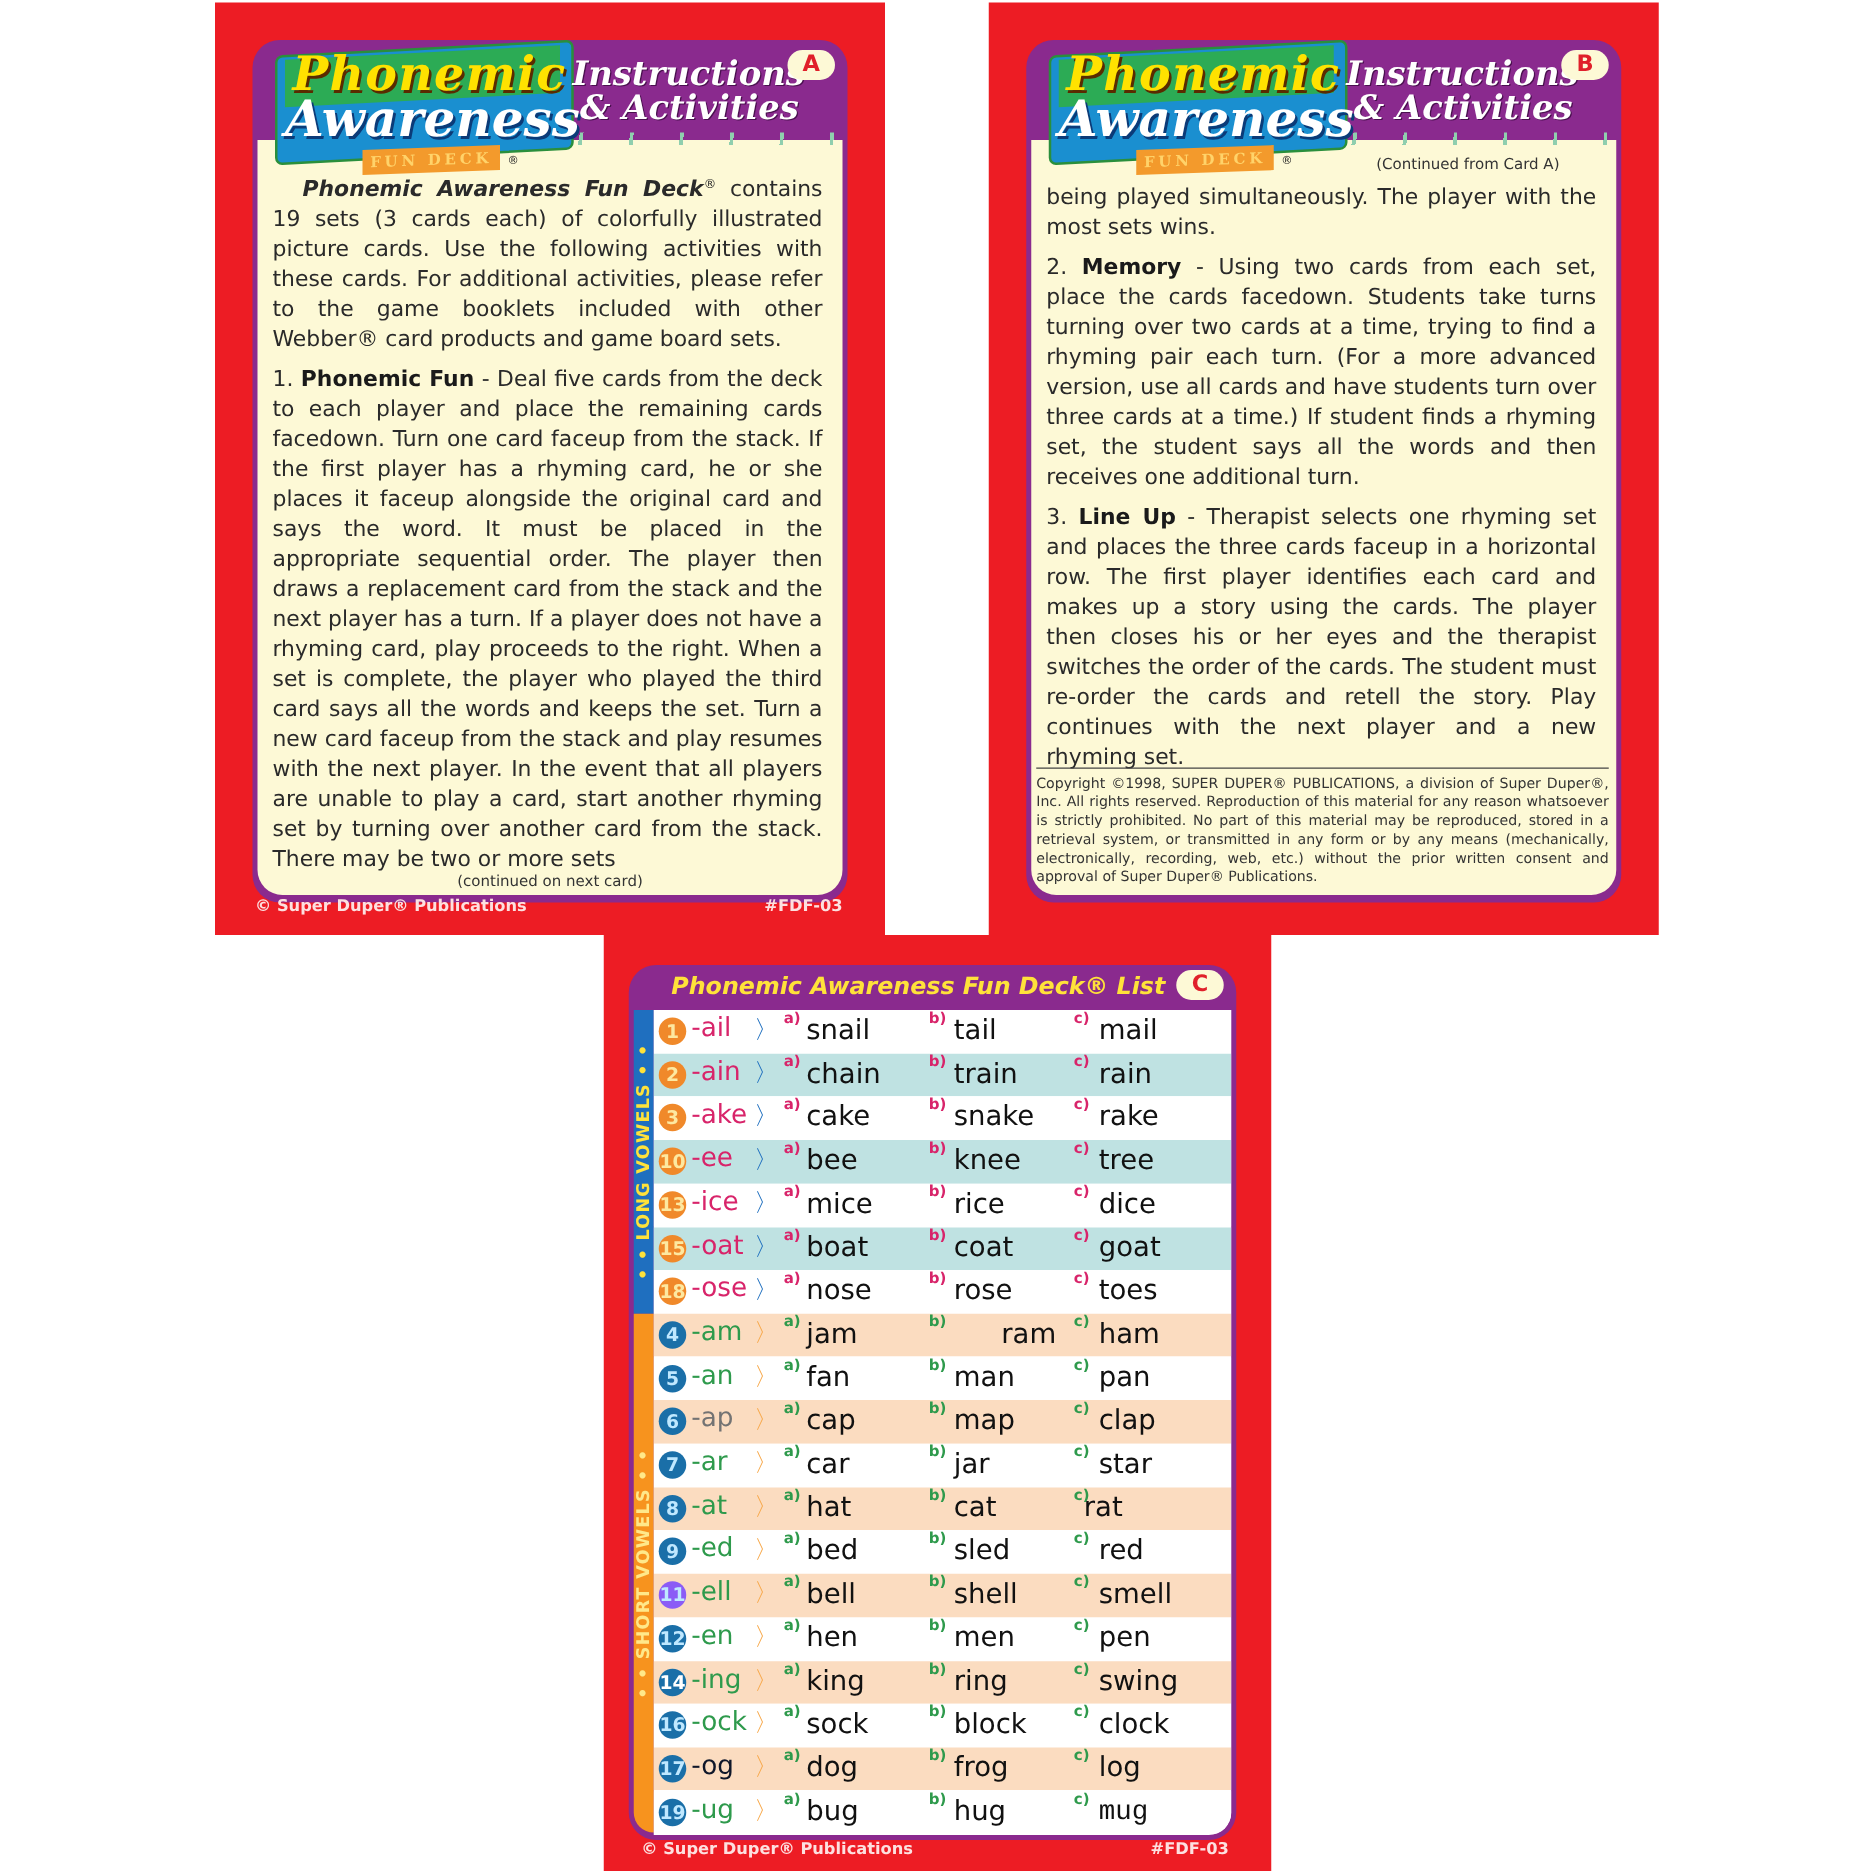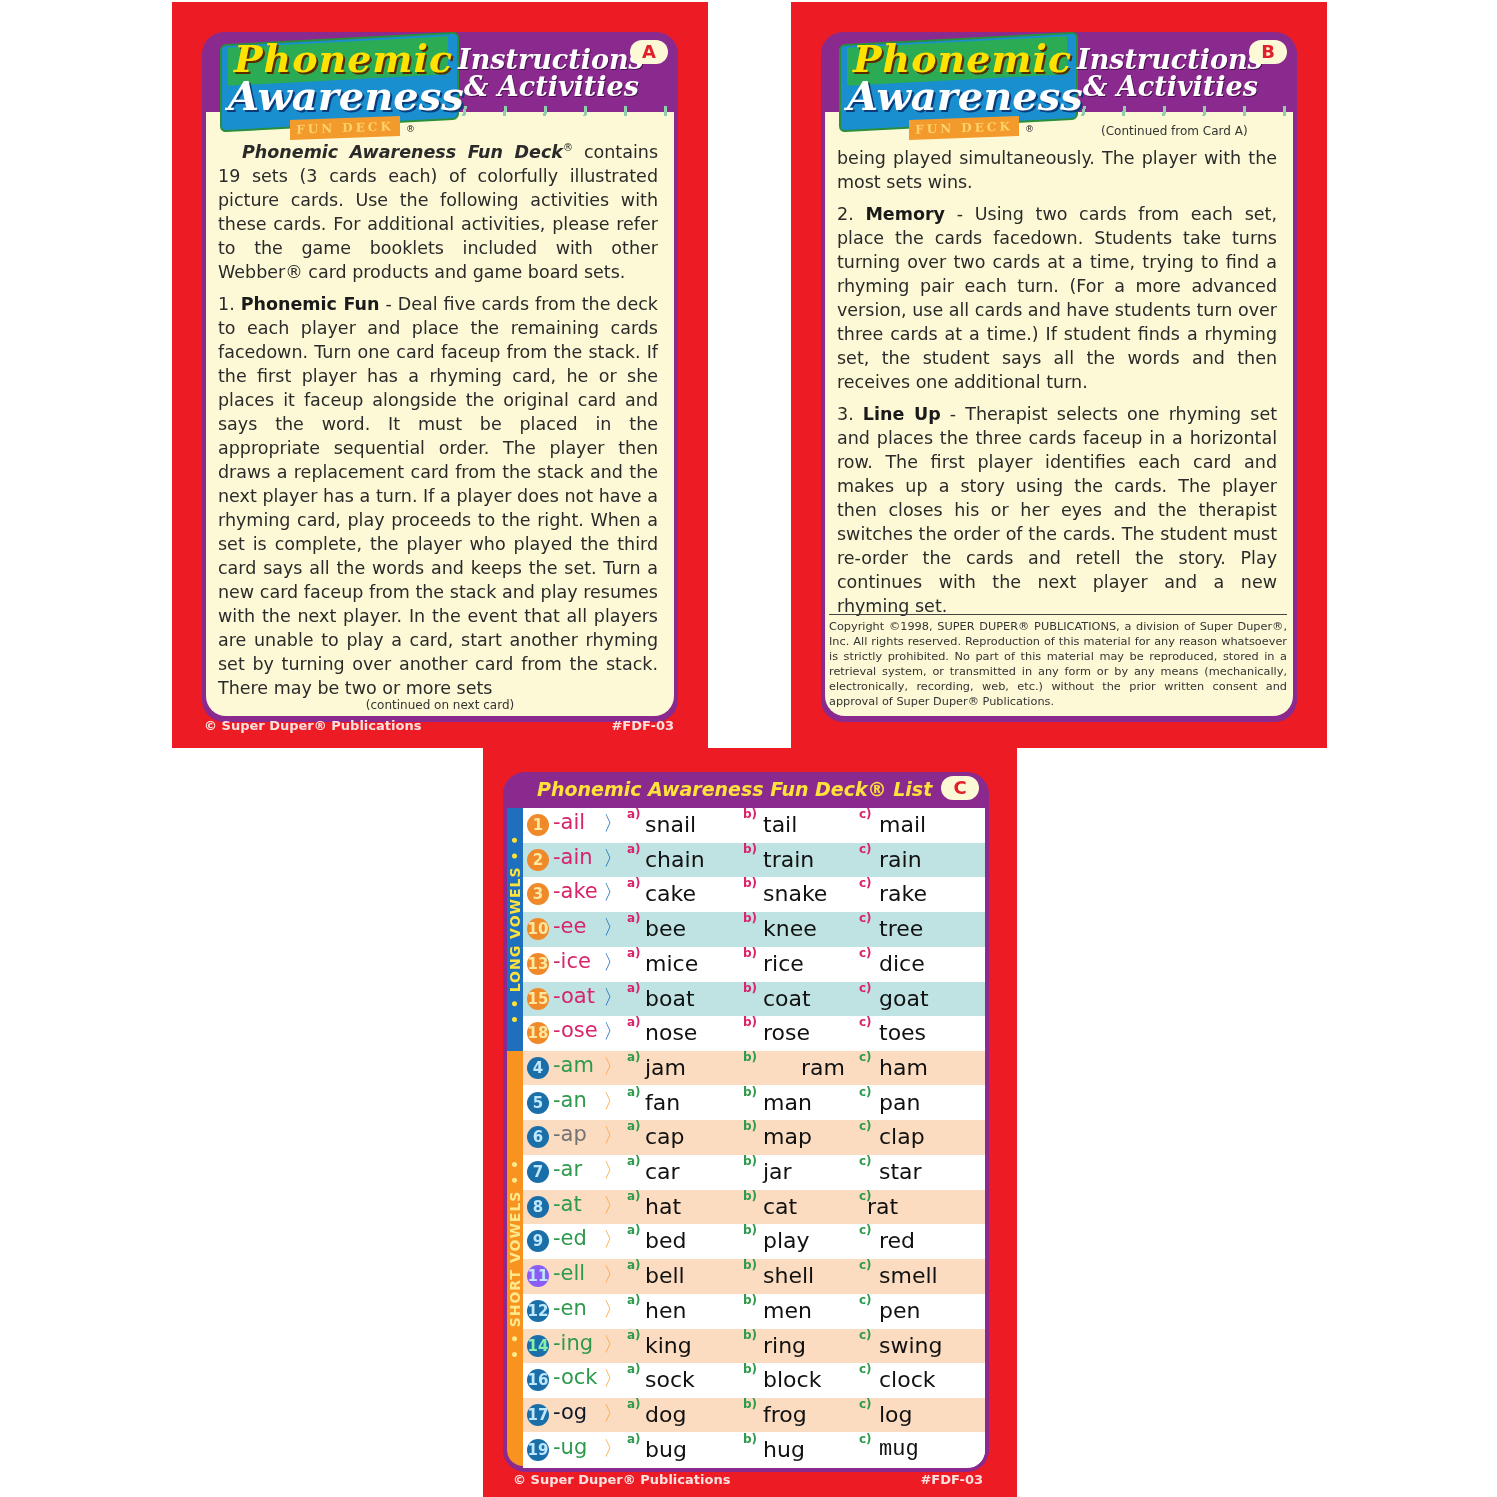--- a/index.html
+++ b/index.html
@@ -236,21 +236,21 @@
           <span class="lbl" style="left:336px;color:#2e9a4c;">c)</span>
           <span class="word" style="left:344px;">rat</span>
         </div>
         <div class="row" style="top: 416.4px; width: 462px; background: rgb(255, 255, 255);">
           <span class="num" style="background:#1a6fa8;color:#bfe8ff;">9</span>
           <span class="suf" style="color:#2e9a4c;">-ed</span>
           <span class="chev" style="color:#f7a84a;">〉</span>
           <span class="lbl" style="left:104px;color:#2e9a4c;">a)</span>
           <span class="word" style="left:122px;">bed</span>
           <span class="lbl" style="left:220px;color:#2e9a4c;">b)</span>
-          <span class="word" style="left:240px;">play</span>
+          <span class="word" style="left:240px;">sled</span>
           <span class="lbl" style="left:336px;color:#2e9a4c;">c)</span>
           <span class="word" style="left:356px;">red</span>
         </div>
         <div class="row" style="top: 451.1px; width: 462px; background: rgb(251, 220, 192);">
           <span class="num" style="background:#8b5cf6;color:#bfe8ff;">11</span>
           <span class="suf" style="color:#2e9a4c;">-ell</span>
           <span class="chev" style="color:#f7a84a;">〉</span>
           <span class="lbl" style="left:104px;color:#2e9a4c;">a)</span>
           <span class="word" style="left:122px;">bell</span>
           <span class="lbl" style="left:220px;color:#2e9a4c;">b)</span>
@@ -263,21 +263,21 @@
           <span class="suf" style="color:#2e9a4c;">-en</span>
           <span class="chev" style="color:#f7a84a;">〉</span>
           <span class="lbl" style="left:104px;color:#2e9a4c;">a)</span>
           <span class="word" style="left:122px;">hen</span>
           <span class="lbl" style="left:220px;color:#2e9a4c;">b)</span>
           <span class="word" style="left:240px;">men</span>
           <span class="lbl" style="left:336px;color:#2e9a4c;">c)</span>
           <span class="word" style="left:356px;">pen</span>
         </div>
         <div class="row" style="top: 520.5px; width: 462px; background: rgb(251, 220, 192);">
-          <span class="num" style="background:#1a6fa8;color:#86efac;">14</span>
+          <span class="num" style="background:#1a6fa8;color:#ffffff;">14</span>
           <span class="suf" style="color:#2e9a4c;">-ing</span>
           <span class="chev" style="color:#f7a84a;">〉</span>
           <span class="lbl" style="left:104px;color:#2e9a4c;">a)</span>
           <span class="word" style="left:122px;">king</span>
           <span class="lbl" style="left:220px;color:#2e9a4c;">b)</span>
           <span class="word" style="left:240px;">ring</span>
           <span class="lbl" style="left:336px;color:#2e9a4c;">c)</span>
           <span class="word" style="left:356px;">swing</span>
         </div>
         <div class="row" style="top: 555.2px; width: 462px; background: rgb(255, 255, 255);">

